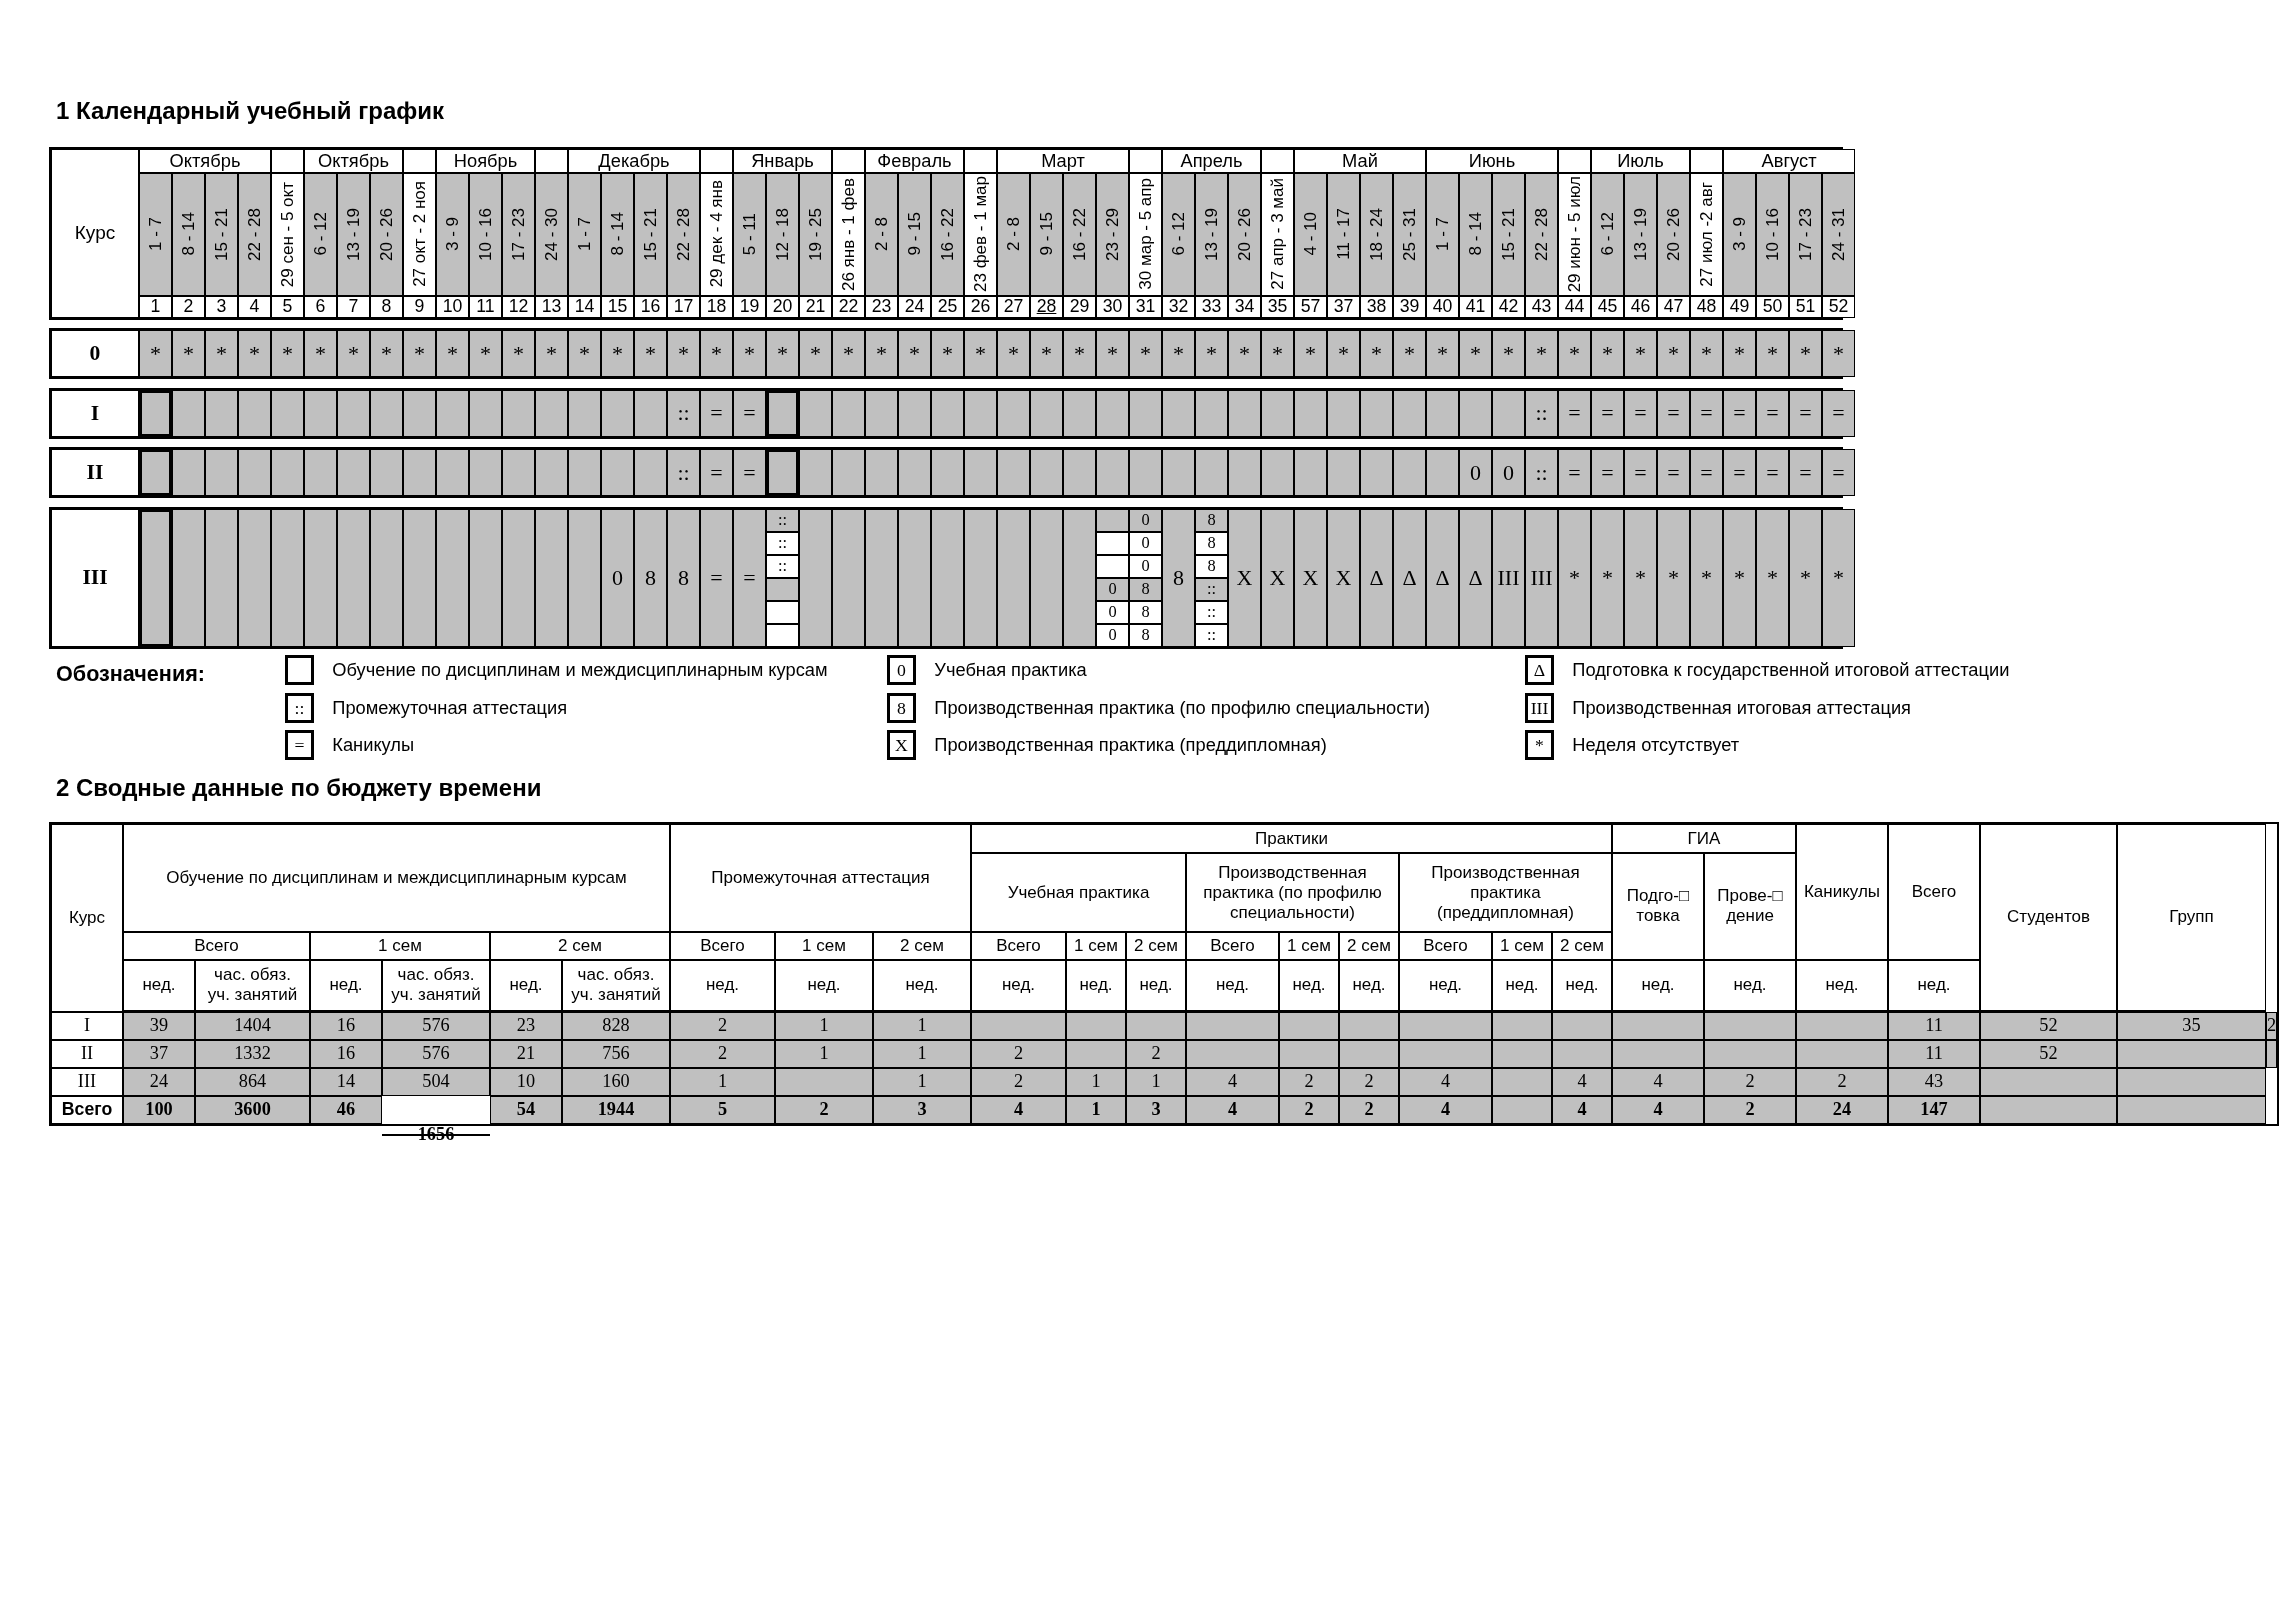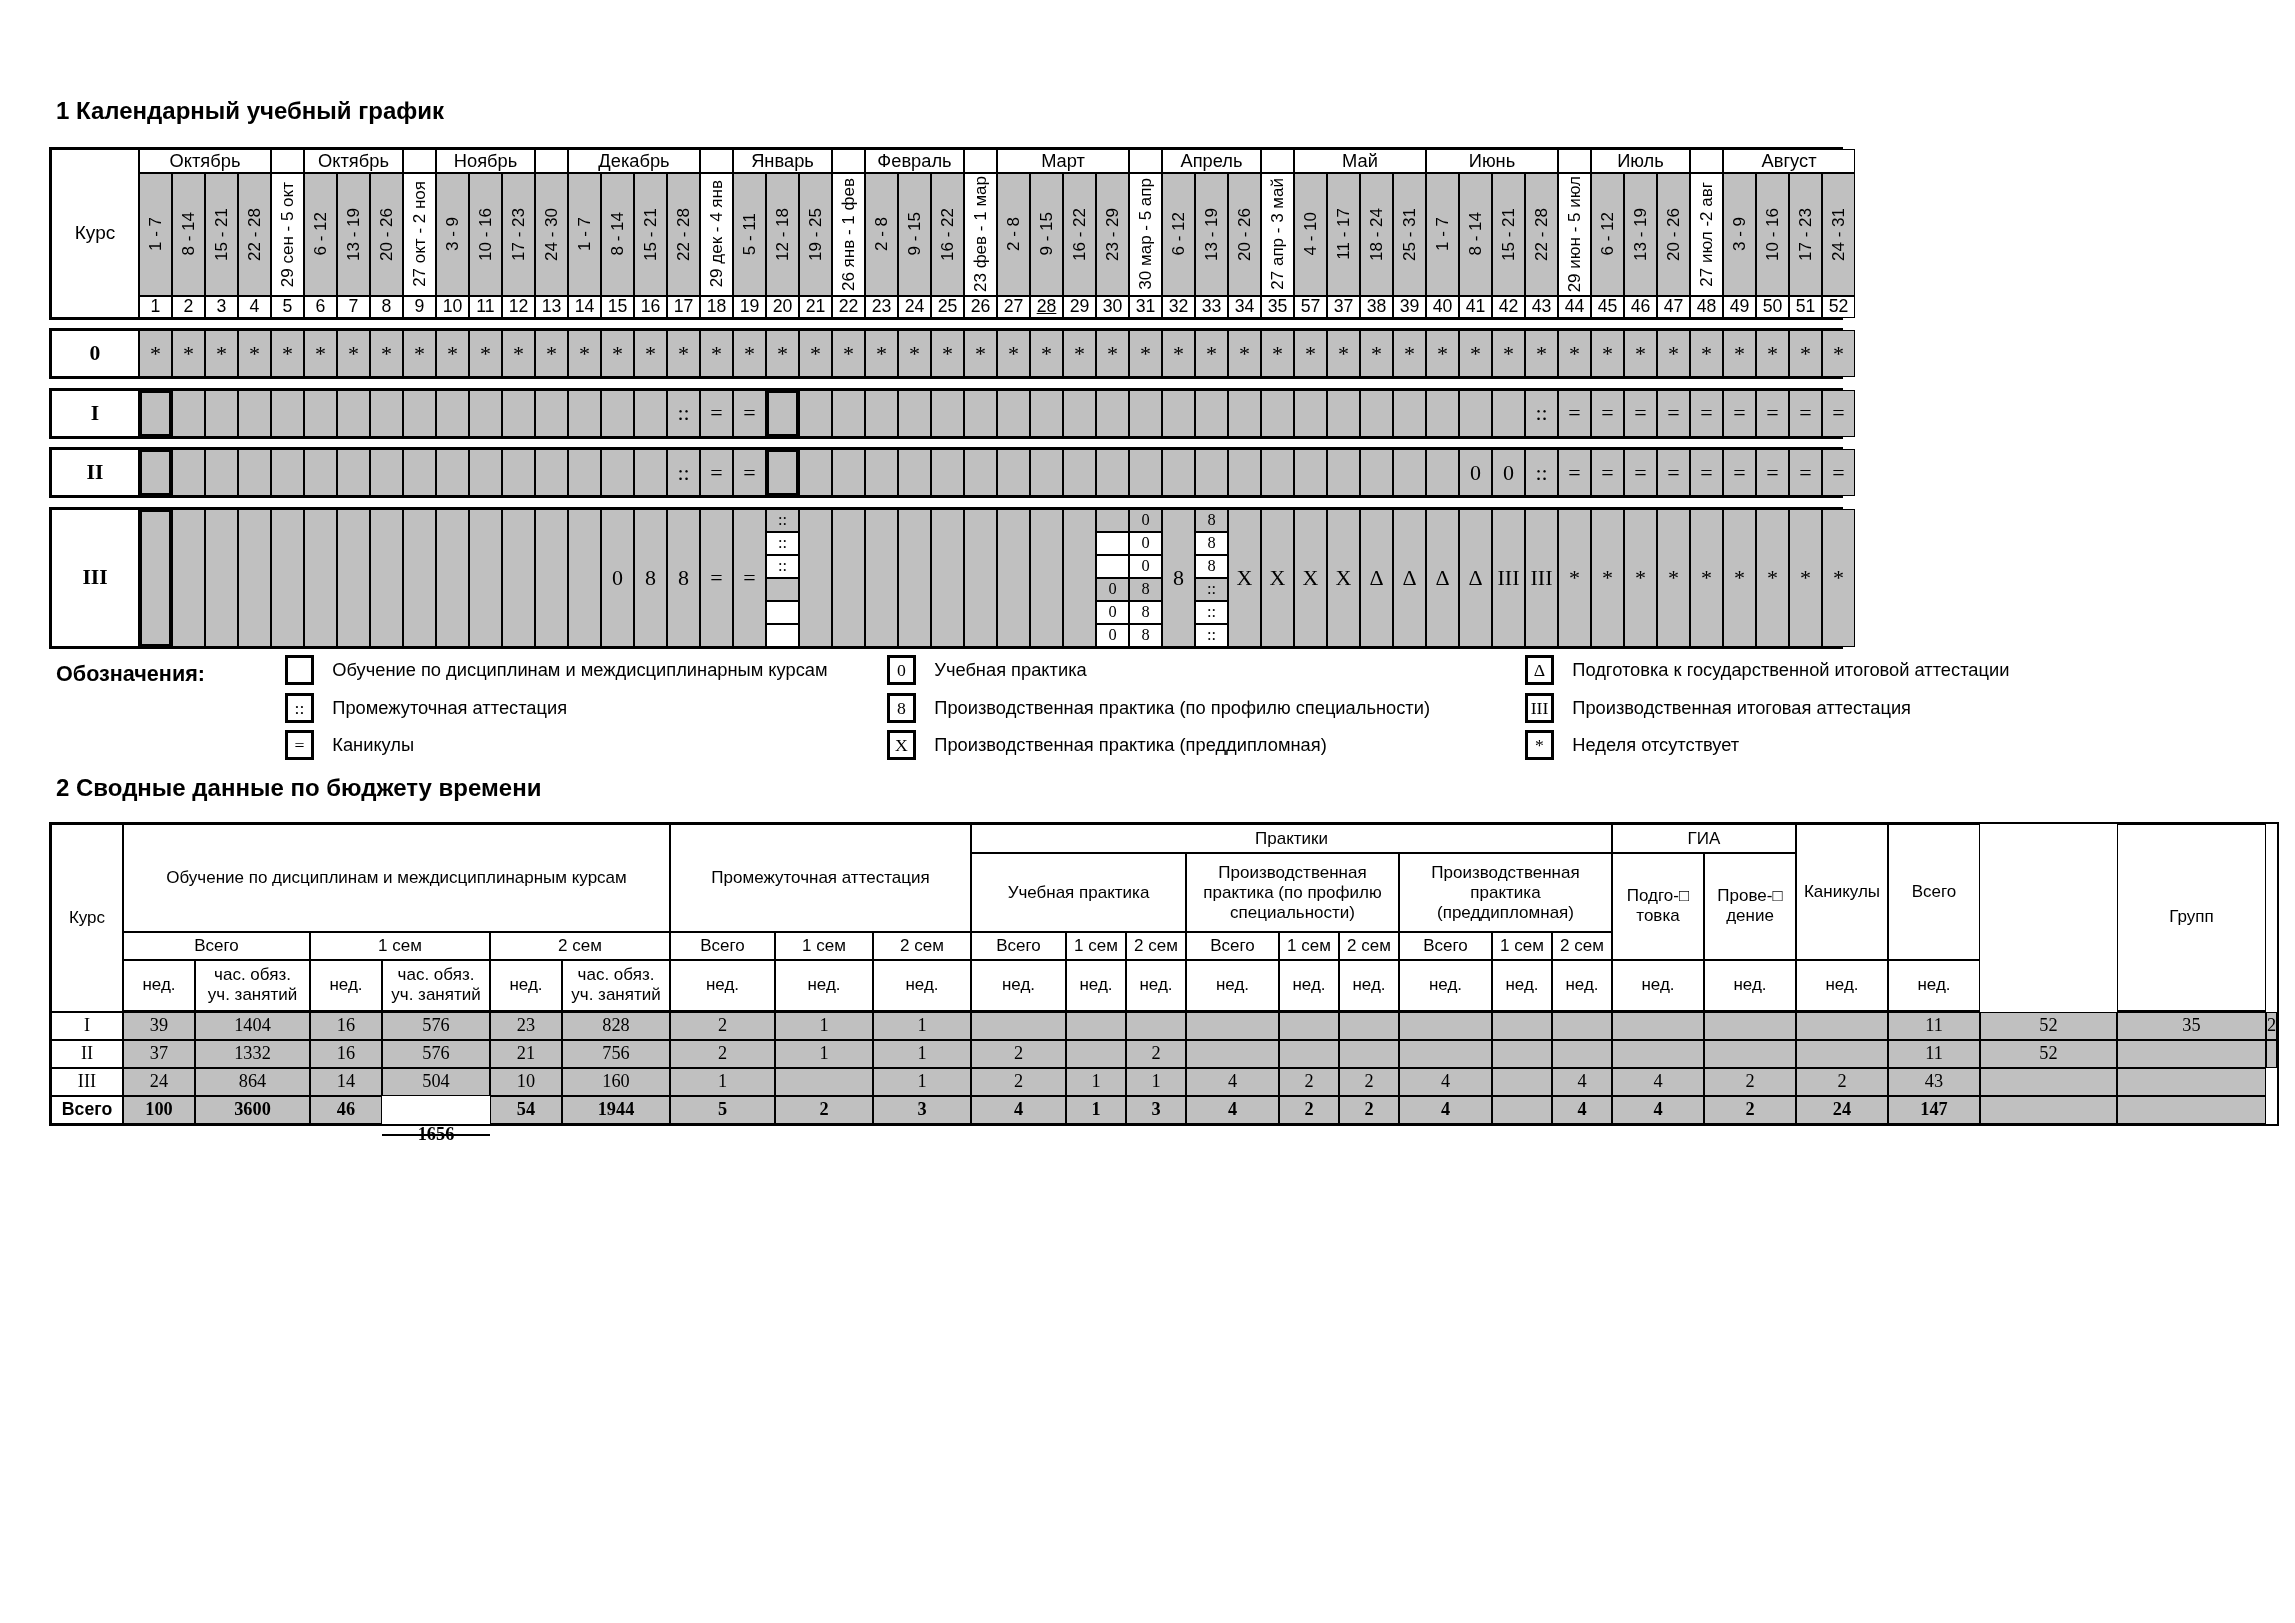--- a/index.html
+++ b/index.html
@@ -570,20 +570,21 @@
 <h1 class="ttl" id="title2">2 Сводные данные по бюджету времени</h1>
 
 <div id="summary">
     <div class="sh" style="grid-area: 1 / 1 / span 4 / span 1;">Курс</div>
     <div class="sh" style="grid-area: 1 / 2 / span 2 / span 6;">Обучение по дисциплинам и междисциплинарным курсам</div>
     <div class="sh" style="grid-area: 1 / 8 / span 2 / span 3;">Промежуточная аттестация</div>
     <div class="sh" style="grid-area: 1 / 11 / span 1 / span 9;">Практики</div>
     <div class="sh" style="grid-area: 1 / 20 / span 1 / span 2;">ГИА</div>
     <div class="sh" style="grid-area: 1 / 22 / span 3 / span 1;">Каникулы</div>
     <div class="sh" style="grid-area: 1 / 23 / span 3 / span 1;">Всего</div>
+    <div class="sh hd-bot" style="grid-area: 1 / 24 / span 4 / span 1;">Студентов</div>
     <div class="sh hd-bot" style="grid-area: 1 / 25 / span 4 / span 1;">Групп</div>
     <div class="sh" style="grid-area: 2 / 11 / span 1 / span 3;">Учебная практика</div>
     <div class="sh" style="grid-area: 2 / 14 / span 1 / span 3;">Производственная практика (по профилю специальности)</div>
     <div class="sh" style="grid-area: 2 / 17 / span 1 / span 3;">Производственная практика (преддипломная)</div>
     <div class="sh" style="grid-area: 2 / 20 / span 2 / span 1;">Подго-□
 товка</div>
     <div class="sh" style="grid-area: 2 / 21 / span 2 / span 1;">Прове-□
 дение</div>
     <div class="sh" style="grid-area: 3 / 2 / span 1 / span 2;">Всего</div>
     <div class="sh" style="grid-area: 3 / 4 / span 1 / span 2;">1 сем</div>

